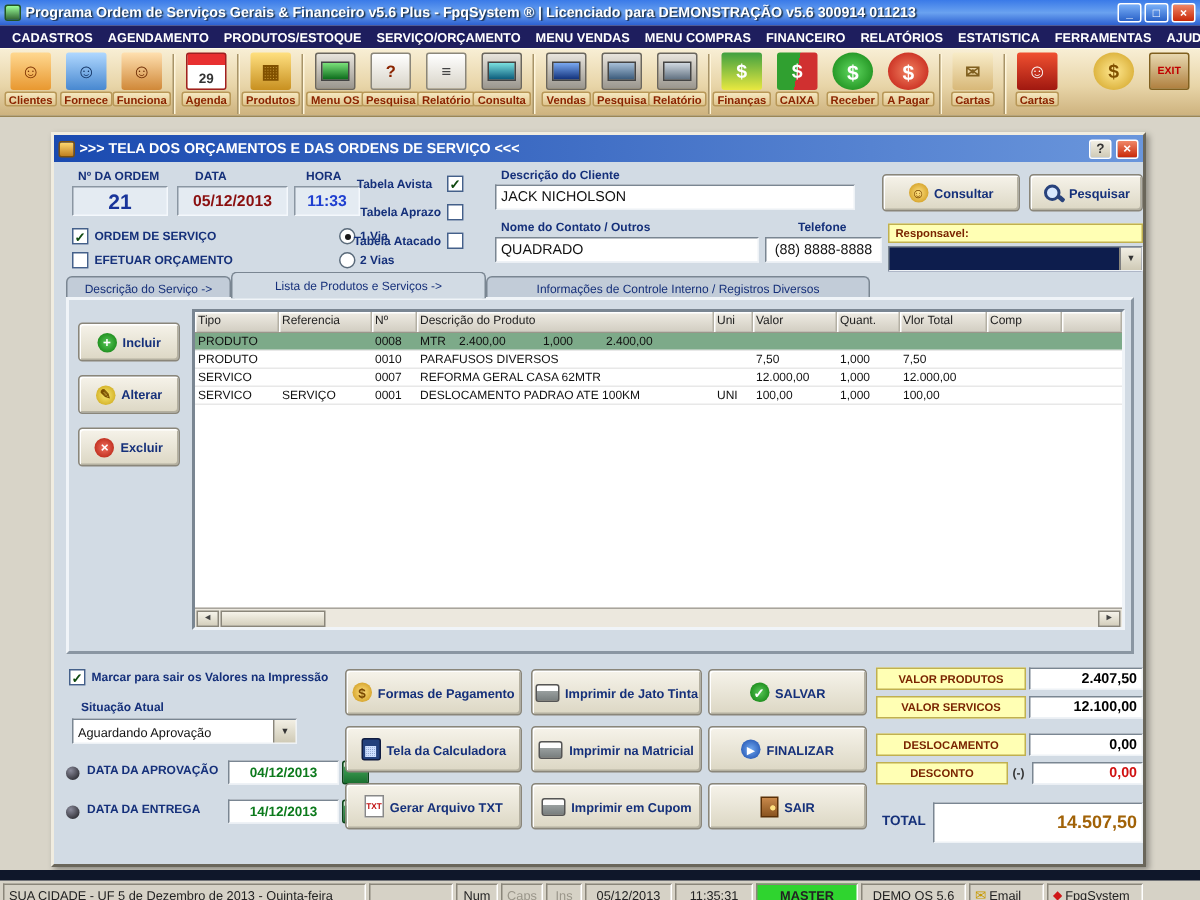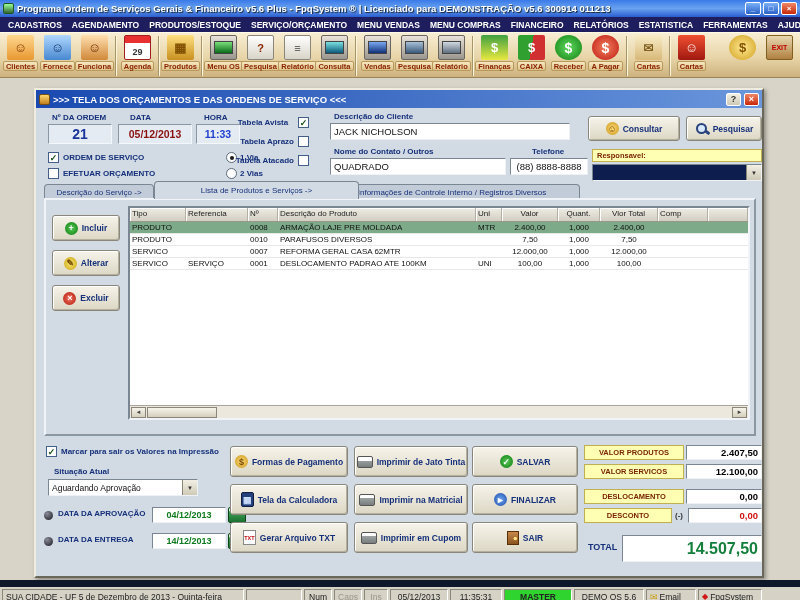--- a/index.html
+++ b/index.html
@@ -70,38 +70,38 @@
 .mini-red{background:radial-gradient(#f07060,#b01808)}
 .mini-gold{background:radial-gradient(#ffe080,#c89010);color:#7a4800}
 .mini-blue{background:radial-gradient(#70a8f0,#1848a8)}
 .mag{position:relative;width:14px;height:14px;flex:none}
 .mag::before{content:"";position:absolute;left:1px;top:1px;width:7px;height:7px;border:2px solid #28427c;border-radius:50%;background:#d8e8ff}
 .mag::after{content:"";position:absolute;left:10px;top:9px;width:5px;height:3px;background:#28427c;transform:rotate(40deg);border-radius:1px}
 .ylabel{position:absolute;background:#ffffb4;border:1px solid #c0b050;color:#7a2400;font-weight:bold;font-size:7.5px;display:flex;align-items:center;justify-content:center;white-space:nowrap}
 .ylabel.lft{justify-content:flex-start;padding-left:4px}
 .vbox{position:absolute;background:#fff;border:1px solid;border-color:#7a8692 #eef2f6 #eef2f6 #7a8692;font-size:9.5px;font-weight:bold;color:#000;text-align:right;padding:0 3px;line-height:13px}
 .vbox.red{color:#d01010}
-.totalbox{font-size:16px;color:#15803d;line-height:25px}
+.totalbox{font-size:12px;color:#a16207;line-height:25px}
 .combo{position:absolute;background:#fff;border:1px solid;border-color:#7a8692 #eef2f6 #eef2f6 #7a8692;display:flex;align-items:stretch;cursor:pointer}
 .combo .ctext{flex:1;font-size:8.5px;padding-left:3px;white-space:nowrap;overflow:hidden;display:flex;align-items:center;color:#111}
 .combo .cbtn{width:15px;background:linear-gradient(#f2efe4,#cfcab6);border-left:1px solid #8a867a;font-size:6px;display:flex;align-items:center;justify-content:center;color:#333;font-style:normal}
 .combo.dark{background:#0d1d4d}
 .combo.dark .ctext{color:#fff}
 .tab{position:absolute;background:#c2ccd8;border:1px solid #7a8692;border-bottom:none;border-radius:4px 4px 0 0;font-size:8px;color:#16307a;display:flex;align-items:center;justify-content:center;white-space:nowrap;z-index:1;cursor:pointer}
 .tab.active{background:#d2dbe4;z-index:3}
 .panel{position:absolute;background:#d2dbe4;border:2px solid;border-color:#f0f4f8 #8a96a2 #8a96a2 #f0f4f8;z-index:2}
 .tablewrap{position:absolute;background:#fff;border:2px solid;border-color:#7a8692 #f0f4f8 #f0f4f8 #7a8692;overflow:hidden}
 .thead{display:flex;height:14px;background:linear-gradient(#efece4,#d2cec2);border-bottom:1px solid #9a968a;font-size:8px;color:#222}
 .th{padding:1px 2px;border-right:1px solid #b4b0a4;box-shadow:inset 1px 1px 0 #fff;white-space:nowrap;overflow:hidden;flex:none}
 .trow{display:flex;height:12px;font-size:8px;color:#111;border-bottom:1px solid #e8e8e8;cursor:pointer}
 .trow.sel{background:#7daa89}
 .td{padding:0 2px;white-space:nowrap;overflow:hidden;line-height:11px;flex:none}
 .w1{width:56px}.w2{width:62px}.w3{width:30px}.w4{width:198px}.w5{width:26px}.w6{width:56px}.w7{width:42px}.w8{width:58px}.w9{width:50px}
 .wf{flex:1}
-.num{text-align:center}
+.num{text-align:left}
 .hscroll{position:absolute;left:0;bottom:0;width:100%;height:13px;background:#ece8de;border-top:1px solid #a8a49c;display:flex;align-items:center;padding:0 1px}
 .sbtn{width:15px;height:11px;background:linear-gradient(#f6f3ea,#d4cfbc);border:1px solid #8a867a;font-size:6px;display:flex;align-items:center;justify-content:center;color:#444;cursor:pointer;flex:none;font-style:normal}
 .sthumb{width:70px;height:11px;background:linear-gradient(#f6f3ea,#d4cfbc);border:1px solid #8a867a;margin-left:1px;cursor:grab;flex:none}
 .sfill{flex:1}
 .bullet{position:absolute;width:9px;height:9px;border-radius:50%;background:radial-gradient(circle at 35% 30%,#8a8a9a,#18181c)}
 .cal{position:absolute;width:18px;height:16px;background:linear-gradient(#4ab060,#1a7030);border:1px solid #0c4418;border-radius:2px;box-shadow:inset 0 3px 0 #d8f0d8;cursor:pointer}
 .datebox{position:absolute;background:#fff;border:1px solid;border-color:#7a8692 #eef2f6 #eef2f6 #7a8692;font-size:9px;font-weight:bold;color:#0c7a1c;text-align:center;line-height:14px}
 .calcico{width:13px;height:15px;background:#23407c;color:#cfe0ff;font-size:9px;line-height:15px;text-align:center;border-radius:2px;border:1px solid #101c40;font-style:normal;flex:none}
 .txtico{width:13px;height:15px;background:#fff;border:1px solid #888;color:#c01010;font-size:5.5px;font-weight:bold;line-height:14px;text-align:center;font-style:normal;flex:none}
 .printico{width:16px;height:12px;border:1px solid #555;border-radius:2px;background:linear-gradient(#fdfdfd 35%,#9aa0a0 35%,#787e7e);flex:none}
@@ -296,21 +296,21 @@
         </div>
       <div class="ylabel lft" style="left:556px;top:41px;width:170px;height:13px">Responsavel:</div>
       <div class="combo dark" style="left:556px;top:56px;width:170px;height:17px">
           <span class="ctext"></span>
           <i class="cbtn">▼</i>
         </div>
 
       <div class="tab" style="left:8px;top:76px;width:110px;height:15px">
           <span>Descrição do Serviço -&gt;</span>
         </div>
-      <div class="tab active" style="left:118px;top:73px;width:205px;height:18px">
+      <div class="tab active" style="left:118px;top:73px;width:170px;height:18px">
           <span>Lista de Produtos e Serviços -&gt;</span>
         </div>
       <div class="tab" style="left:288px;top:76px;width:256px;height:15px">
           <span>Informações de Controle Interno / Registros Diversos</span>
         </div>
 
       <div class="panel" style="left:8px;top:90px;width:712px;height:238px">
         <div class="btn3d" style="left:6px;top:15px;width:68px;height:26px">
             <i class="mini mini-green">+</i>
             <span>Incluir</span>
@@ -334,21 +334,20 @@
             <span class="th w6 num">Valor</span>
             <span class="th w7 num">Quant.</span>
             <span class="th w8 num">Vlor Total</span>
             <span class="th w9">Comp</span>
             <span class="th wf"></span>
           </div>
           <div class="trow sel">
             <span class="td w1">PRODUTO</span>
               <span class="td w2"></span>
               <span class="td w3">0008</span>
-              <span class="td w4">ARMAÇÃO LAJE PRE MOLDADA</span>
               <span class="td w5">MTR</span>
               <span class="td w6 num">2.400,00</span>
               <span class="td w7 num">1,000</span>
               <span class="td w8 num">2.400,00</span>
               <span class="td wf"></span>
           </div>
           <div class="trow">
             <span class="td w1">PRODUTO</span>
               <span class="td w2"></span>
               <span class="td w3">0010</span>

